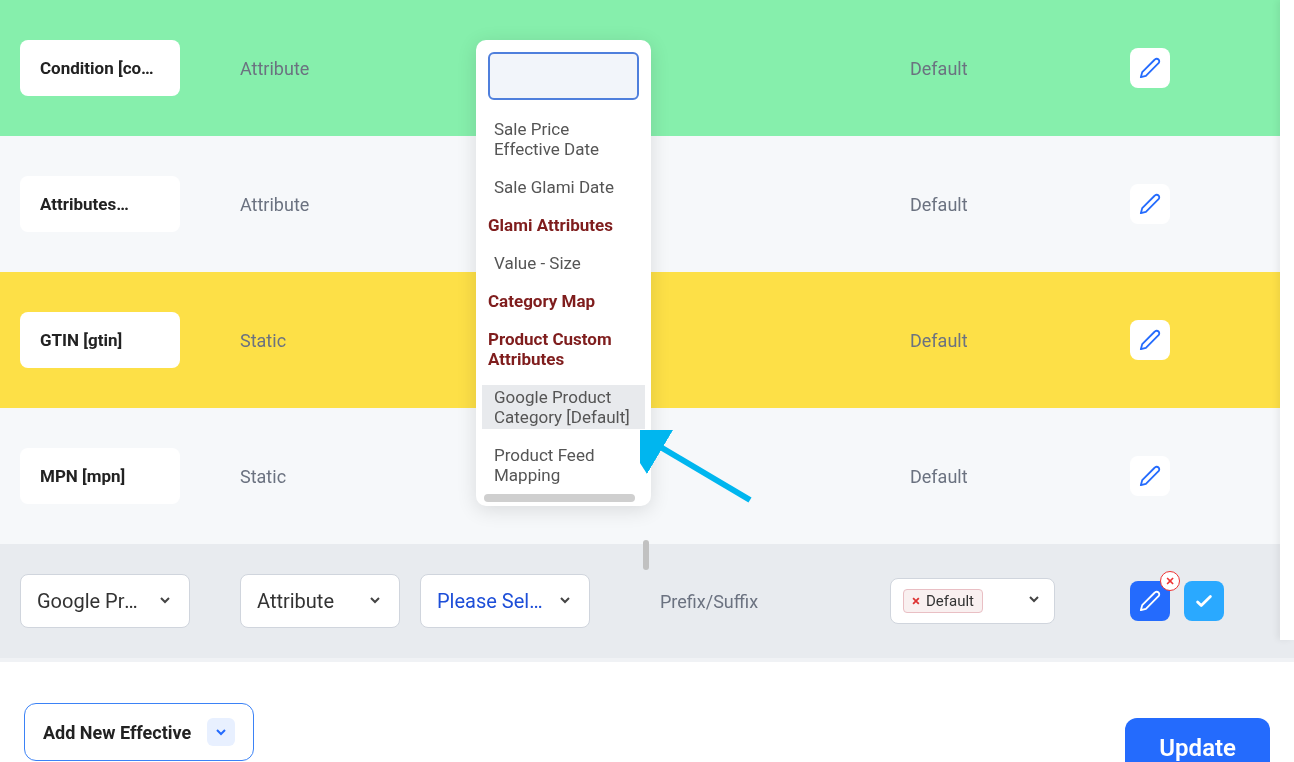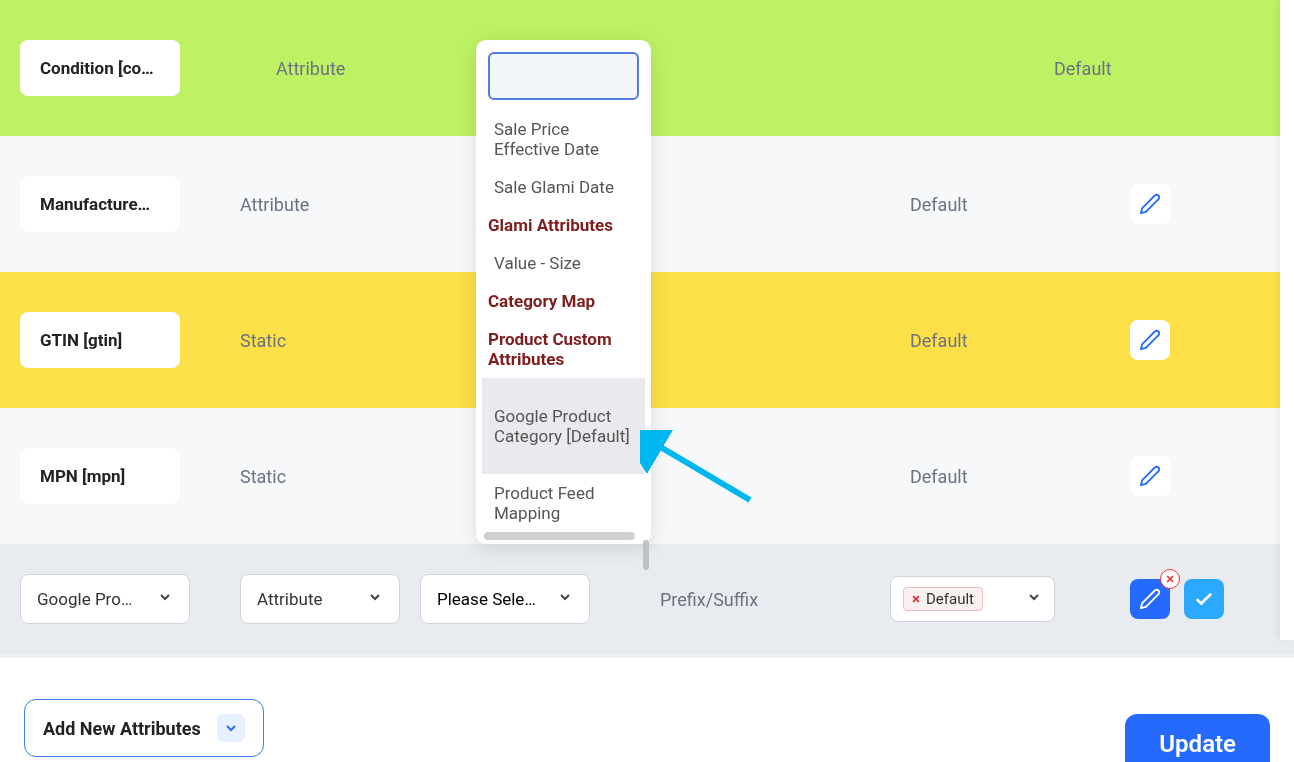--- a/index.html
+++ b/index.html
@@ -15,21 +15,21 @@
     padding: 0;
     position: relative;
   }
   .row {
     display: grid;
     grid-template-columns: 200px 200px 220px 250px 220px 180px;
     align-items: center;
     padding: 40px 20px;
     gap: 0;
   }
-  .row.shade-a { background: #bef264; gap: 36px; }
+  .row.shade-a { background: #86efac; }
   .row.shade-b { background: #f6f8fa; }
   .row.shade-c { background: #fde047; }
   .row.shade-d { background: #f6f8fa; }
   .row.shade-e { background: #e8ebef; }
   .pill {
     background: #fff;
     border-radius: 8px;
     padding: 18px 20px;
     font-weight: 700;
     font-size: 17px;
@@ -93,22 +93,22 @@
     outline: none;
   }
   .dd-item {
     padding: 9px 6px;
     font-size: 17px;
     color: #555;
     cursor: pointer;
   }
   .dd-item.highlight {
     background: #e8eaed;
-    margin: 0 -6px;
-    padding: 28px 12px;
+    margin: 7px -6px;
+    padding: 2px 12px;
   }
   .dd-group {
     font-weight: 700;
     color: #7f1d1d;
     font-size: 17px;
     padding: 9px 0;
   }
   .dd-scroll-track {
     position: absolute;
     right: 2px;
@@ -139,32 +139,32 @@
 
   
   .select-box {
     background: #fff;
     border: 1px solid #d0d5dd;
     border-radius: 8px;
     padding: 14px 16px;
     display: flex;
     align-items: center;
     justify-content: space-between;
-    font-size: 17px;
+    font-size: 20px;
     color: #333;
     cursor: pointer;
     max-width: 170px;
   }
   .select-box .label {
     white-space: nowrap;
     overflow: hidden;
     text-overflow: ellipsis;
     max-width: 110px;
   }
-  .select-box .label.gray { color: #000000; }
+  .select-box .label.gray { color: #1d4ed8; }
   .select-box .chev { color: #444; margin-left: 10px; }
   .prefix-text { color: #6b7280; font-size: 18px; padding-left: 20px; }
 
   .tag-select {
     background: #fff;
     border: 1px solid #d0d5dd;
     border-radius: 8px;
     padding: 10px 12px;
     display: flex;
     align-items: center;
@@ -295,21 +295,21 @@
     <div class="cell-empty"></div>
     <div class="gray-text">Default</div>
     <div class="edit-btn">
       <svg viewBox="0 0 24 24" fill="none" stroke-width="2" stroke-linecap="round" stroke-linejoin="round">
           <path d="M17 3a2.85 2.85 0 1 1 4 4L7.5 20.5 2 22l1.5-5.5Z"></path>
         </svg>
     </div>
   </div>
 
   <div class="row shade-b">
-    <div class="pill"><span>Manufacture…</span></div>
+    <div class="pill"><span>Attributes…</span></div>
     <div class="gray-text">Attribute</div>
     <div class="cell-empty"></div>
     <div class="cell-empty"></div>
     <div class="gray-text">Default</div>
     <div class="edit-btn">
       <svg viewBox="0 0 24 24" fill="none" stroke-width="2" stroke-linecap="round" stroke-linejoin="round">
           <path d="M17 3a2.85 2.85 0 1 1 4 4L7.5 20.5 2 22l1.5-5.5Z"></path>
         </svg>
     </div>
   </div>
@@ -385,21 +385,21 @@
       <div class="sq-btn cyan">
         <svg viewBox="0 0 24 24" fill="none" stroke-width="3" stroke-linecap="round" stroke-linejoin="round">
             <path d="M5 13l4 4L19 7"></path>
           </svg>
       </div>
     </div>
   </div>
 
   <div class="footer">
     <div class="add-attr-btn">
-      <span>Add New Attributes</span>
+      <span>Add New Effective</span>
       <span class="chev-wrap">
         <svg class="chev-svg" viewBox="0 0 24 24" fill="none" stroke="#246bfd" stroke-width="3">
             <path d="M6 9l6 6 6-6"></path>
           </svg>
       </span>
     </div>
     <div class="footer-right">
       <div class="update-btn"><span>Update</span></div>
     </div>
   </div>

